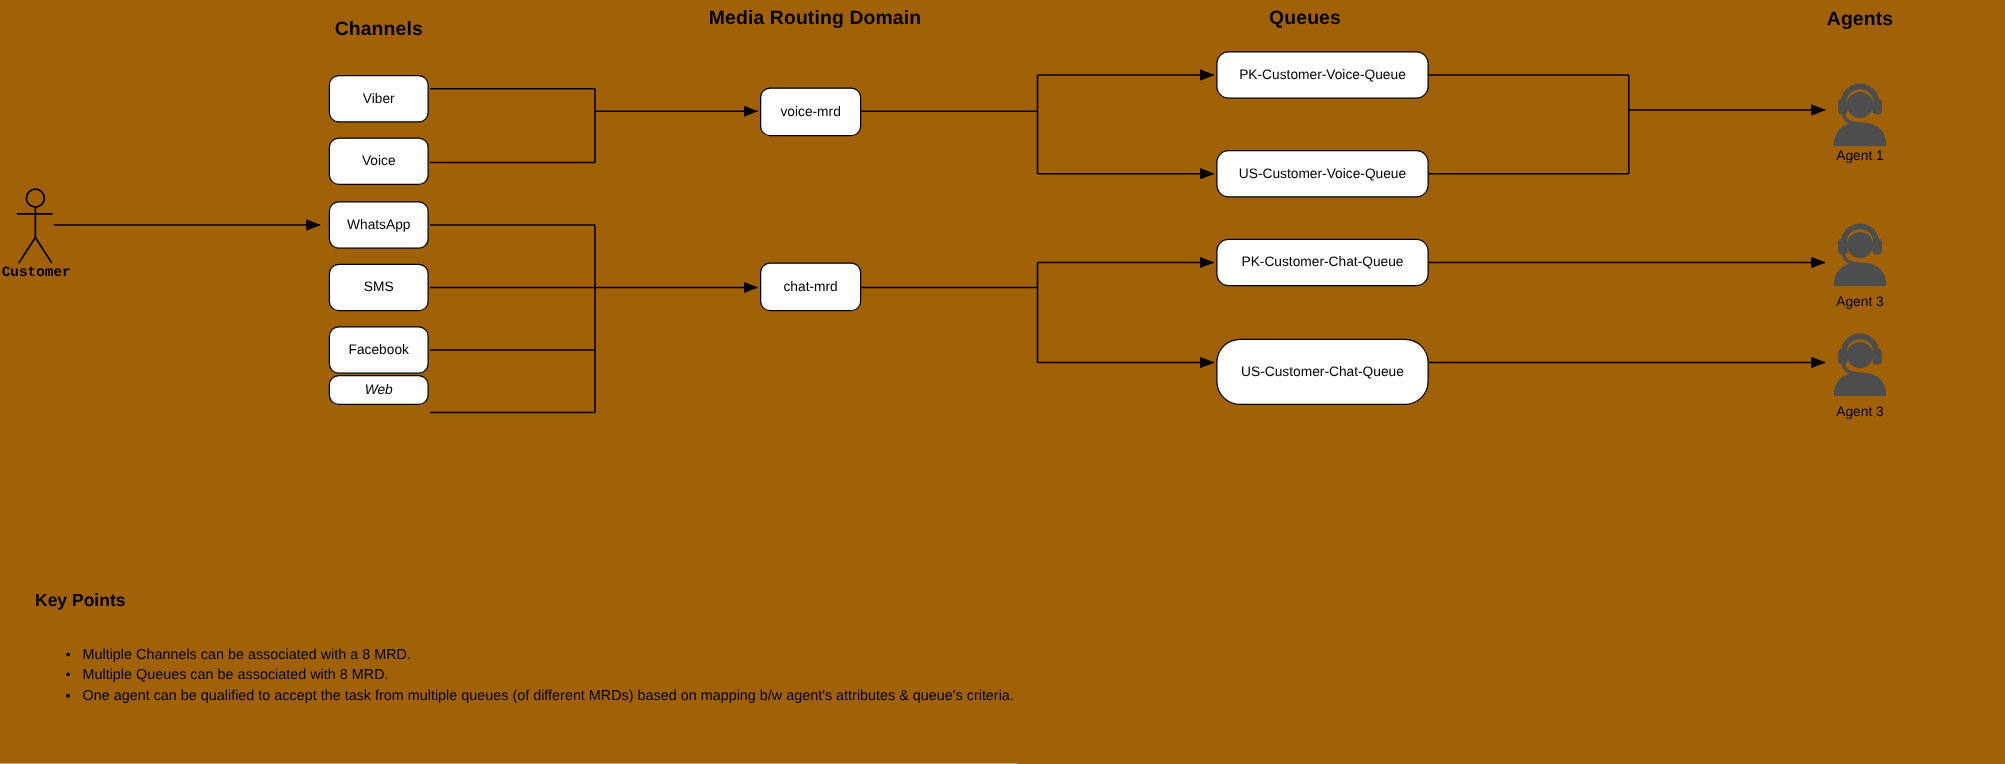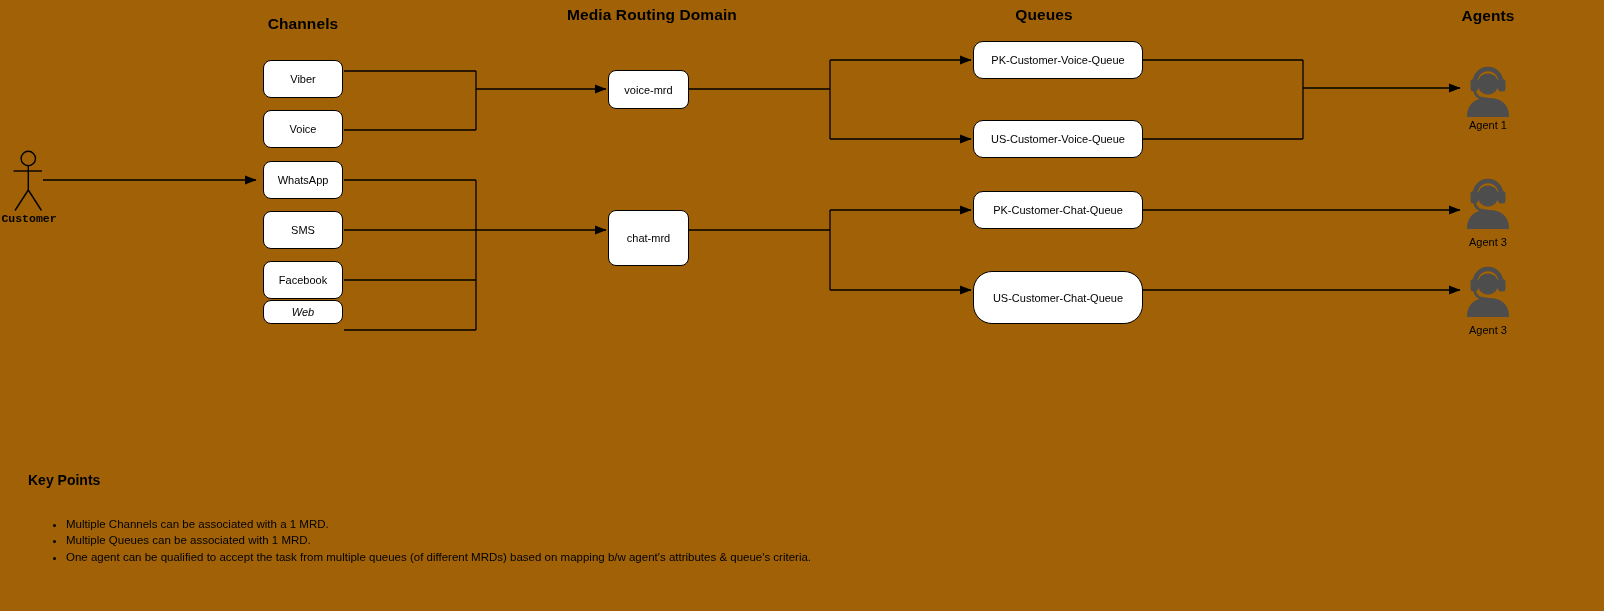--- a/index.html
+++ b/index.html
@@ -139,21 +139,21 @@
   <div class="figure-label" style="left:0px; top:212px; width:58px;">Customer</div>
 
   <div class="node" style="left:263px; top:60px; width:80px; height:38px;">Viber</div>
   <div class="node" style="left:263px; top:110px; width:80px; height:38px;">Voice</div>
   <div class="node" style="left:263px; top:161px; width:80px; height:38px;">WhatsApp</div>
   <div class="node" style="left:263px; top:211px; width:80px; height:38px;">SMS</div>
   <div class="node" style="left:263px; top:261px; width:80px; height:38px;">Facebook</div>
   <div class="node" style="left:263px; top:300px; width:80px; height:24px;font-style:italic;">Web</div>
 
   <div class="node" style="left:608px; top:70px; width:81px; height:39px;">voice-mrd</div>
-  <div class="node" style="left:608px; top:210px; width:81px; height:56px;">chat-mrd</div>
+  <div class="node" style="left:608px; top:210px; width:81px; height:39px;">chat-mrd</div>
 
   <div class="node queue" style="left:973px; top:41px; width:170px; height:38px;">PK-Customer-Voice-Queue</div>
   <div class="node queue" style="left:973px; top:120px; width:170px; height:38px;">US-Customer-Voice-Queue</div>
   <div class="node queue" style="left:973px; top:191px; width:170px; height:38px;">PK-Customer-Chat-Queue</div>
   <div class="node queue" style="left:973px; top:271px; width:170px; height:53px;border-radius:19px;">US-Customer-Chat-Queue</div>
 
   <svg class="agent-icon" style="left:1462px; top:63px;" width="52" height="54" viewBox="0 0 52 54">
     <g fill="#4d4d4d" stroke="none">
       <path d="M5 54 C5 40 14 35 26 35 C38 35 47 40 47 54 Z"></path>
       <circle cx="26" cy="21" r="10.5"></circle>
@@ -190,18 +190,18 @@
     </g>
     <g fill="none" stroke="#4d4d4d">
       <path d="M13 19 a13 13 0 0 1 26 0" stroke-width="4.6"></path>
       <path d="M12.5 27.5 q1.5 9 13 8.3" stroke-width="2.6"></path>
     </g>
   </svg>
   <div class="agent-label" style="left:1458px; top:324px;">Agent 3</div>
 
   <div class="keypoints-title">Key Points</div>
   <ul class="keypoints-list">
-    <li>Multiple Channels can be associated with a 1 MRD.</li>
-    <li>Multiple Queues can be associated with 1 MRD.</li>
+    <li>Multiple Channels can be associated with a 8 MRD.</li>
+    <li>Multiple Queues can be associated with 8 MRD.</li>
     <li>One agent can be qualified to accept the task from multiple queues (of different MRDs) based on mapping b/w agent's attributes &amp; queue's criteria.</li>
   </ul>
 
 </div>
 
 </body></html>

